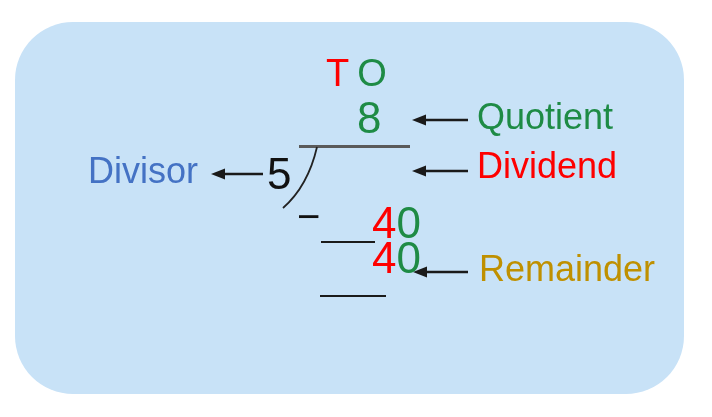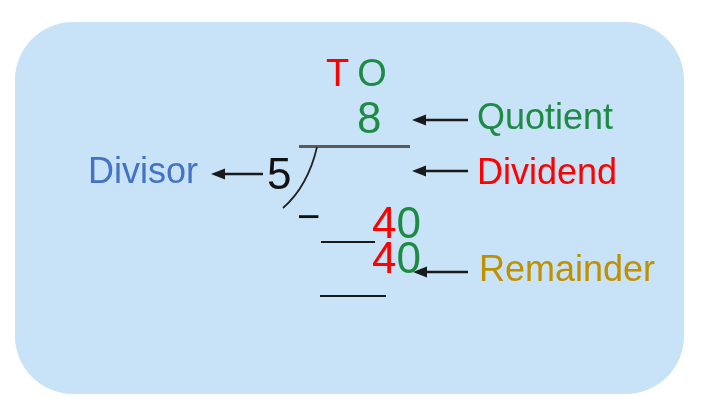--- a/index.html
+++ b/index.html
@@ -19,21 +19,21 @@
   .gold{color:var(--gold);text-align:right;}
   .to-header{left:326px;top:54px;font-size:38px;display:flex;gap:8px;}
   .quot-digit{left:357px;top:96px;}
   .divisor-num{left:267px;top:152px;color:#111;}
   .dividend-row{left:323px;top:157px;}
   .minus{left:297px;top:196px;font-size:40px;color:#111;}
   .subtrahend-row{left:323px;top:192px;}
   .remainder-row{left:323px;top:245px;}
   .lbl-divisor{left:88px;top:153px;}
   .lbl-quotient{left:477px;top:99px;}
-  .lbl-dividend{left:477px;top:154px;}
+  .lbl-dividend{left:477px;top:148px;}
   .lbl-remainder{left:479px;top:251px;}
 </style>
 </head>
 <body>
 
 <div class="page">
 
   <div class="card"></div>
 
   <svg class="overlay" viewBox="0 0 712 417">

